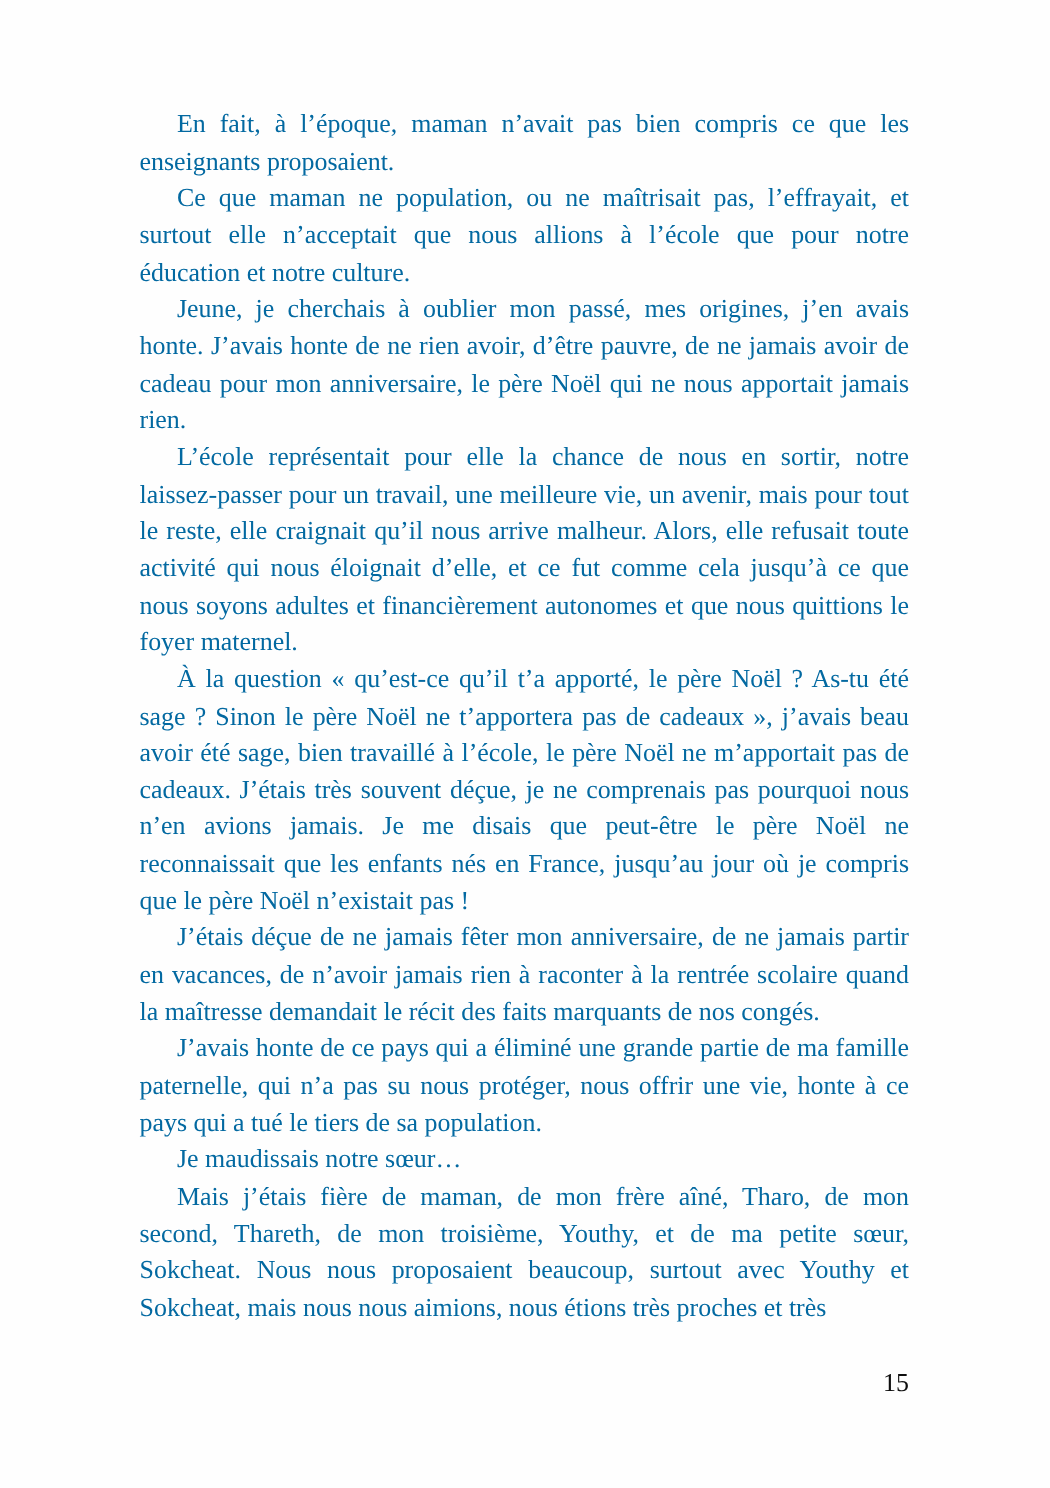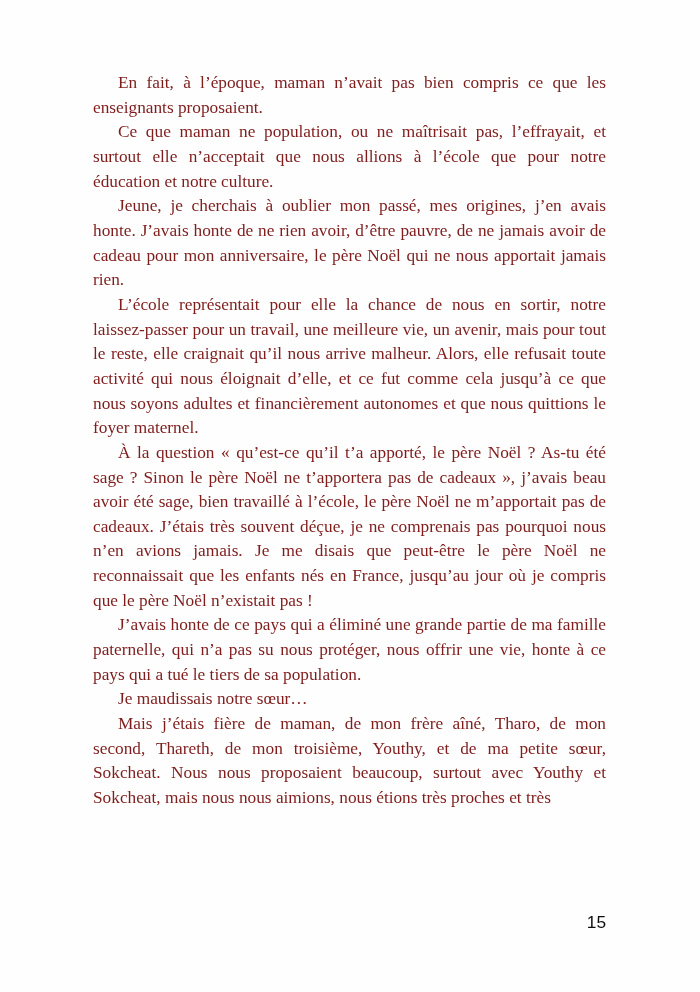--- a/index.html
+++ b/index.html
@@ -12,51 +12,52 @@
     width: 700px;
     height: 992px;
     background: #fefefe;
     overflow: hidden;
   }
   .text-block {
     position: absolute;
     left: 93px;
     top: 71px;
     width: 513px;
-    color: #7f1d1d;
+    color: #0369a1;
     font-family: "Liberation Serif", "DejaVu Serif", serif;
     font-size: 17.3px;
     line-height: 24.65px;
     text-align: justify;
   }
   .text-block p {
     margin: 0;
     padding: 0;
     text-indent: 25px;
   }
   .page-number {
     position: absolute;
     left: 93px;
     top: 910px;
     width: 513px;
     text-align: right;
     color: #0e0e0e;
-    font-family: Liberation Sans, sans-serif;
+    font-family: Liberation Serif, serif;
     font-size: 17.3px;
     line-height: 24.65px;
   }
 </style>
 </head>
 <body>
 
 <div class="page">
   <div class="text-block">
     <p>En fait, à l’époque, maman n’avait pas bien compris ce que les enseignants proposaient.</p>
     <p>Ce que maman ne population, ou ne maîtrisait pas, l’effrayait, et surtout elle n’acceptait que nous allions à l’école que pour notre éducation et notre culture.</p>
     <p>Jeune, je cherchais à oublier mon passé, mes origines, j’en avais honte. J’avais honte de ne rien avoir, d’être pauvre, de ne jamais avoir de cadeau pour mon anniversaire, le père Noël qui ne nous apportait jamais rien.</p>
     <p>L’école représentait pour elle la chance de nous en sortir, notre laissez-passer pour un travail, une meilleure vie, un avenir, mais pour tout le reste, elle craignait qu’il nous arrive malheur. Alors, elle refusait toute activité qui nous éloignait d’elle, et ce fut comme cela jusqu’à ce que nous soyons adultes et financièrement autonomes et que nous quittions le foyer maternel.</p>
     <p>À la question «&nbsp;qu’est-ce qu’il t’a apporté, le père Noël&nbsp;? As-tu été sage&nbsp;? Sinon le père Noël ne t’apportera pas de cadeaux&nbsp;», j’avais beau avoir été sage, bien travaillé à l’école, le père Noël ne m’apportait pas de cadeaux. J’étais très souvent déçue, je ne comprenais pas pourquoi nous n’en avions jamais. Je me disais que peut-être le père Noël ne reconnaissait que les enfants nés en France, jusqu’au jour où je compris que le père Noël n’existait pas&nbsp;!</p>
+    <p>J’étais déçue de ne jamais fêter mon anniversaire, de ne jamais partir en vacances, de n’avoir jamais rien à raconter à la rentrée scolaire quand la maîtresse demandait le récit des faits marquants de nos congés.</p>
     <p>J’avais honte de ce pays qui a éliminé une grande partie de ma famille paternelle, qui n’a pas su nous protéger, nous offrir une vie, honte à ce pays qui a tué le tiers de sa population.</p>
     <p>Je maudissais notre sœur…</p>
     <p>Mais j’étais fière de maman, de mon frère aîné, Tharo, de mon second, Thareth, de mon troisième, Youthy, et de ma petite sœur, Sokcheat. Nous nous proposaient beaucoup, surtout avec Youthy et Sokcheat, mais nous nous aimions, nous étions très proches et très</p>
   </div>
   <div class="page-number">15</div>
 </div>
 
 </body></html>

